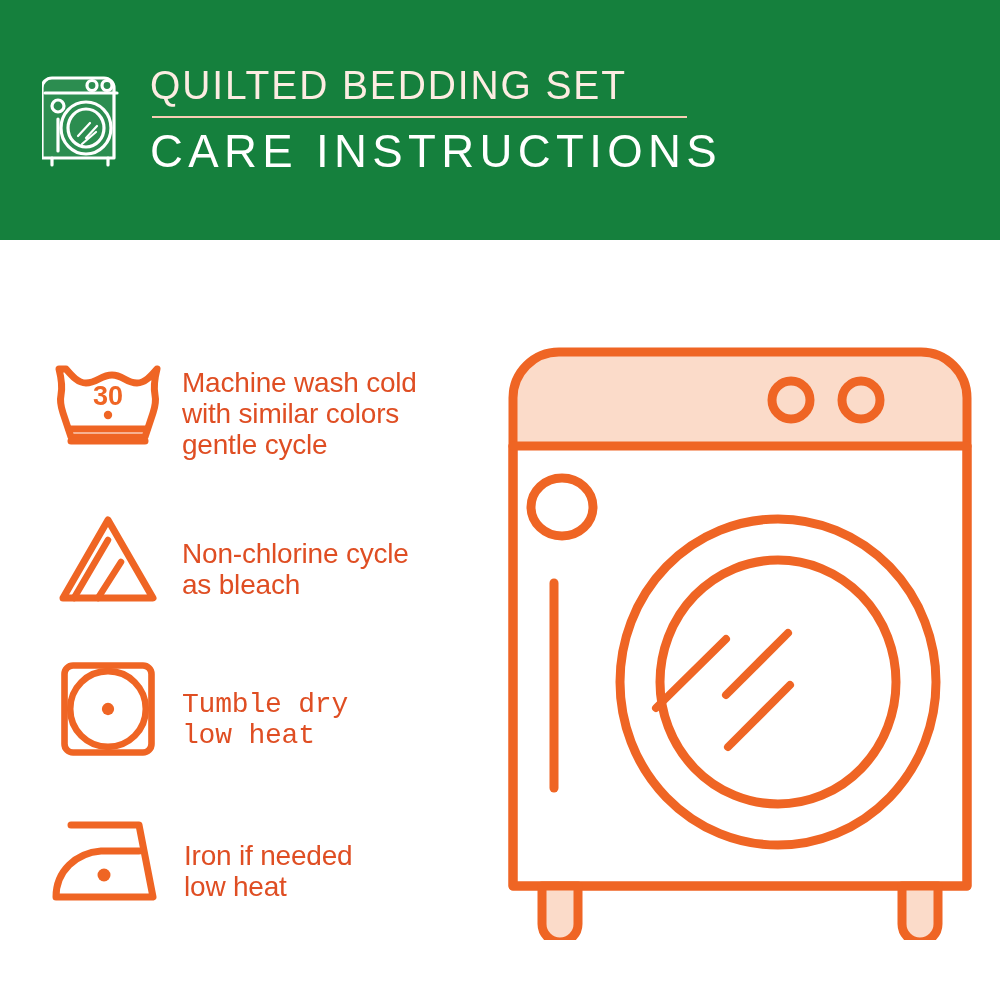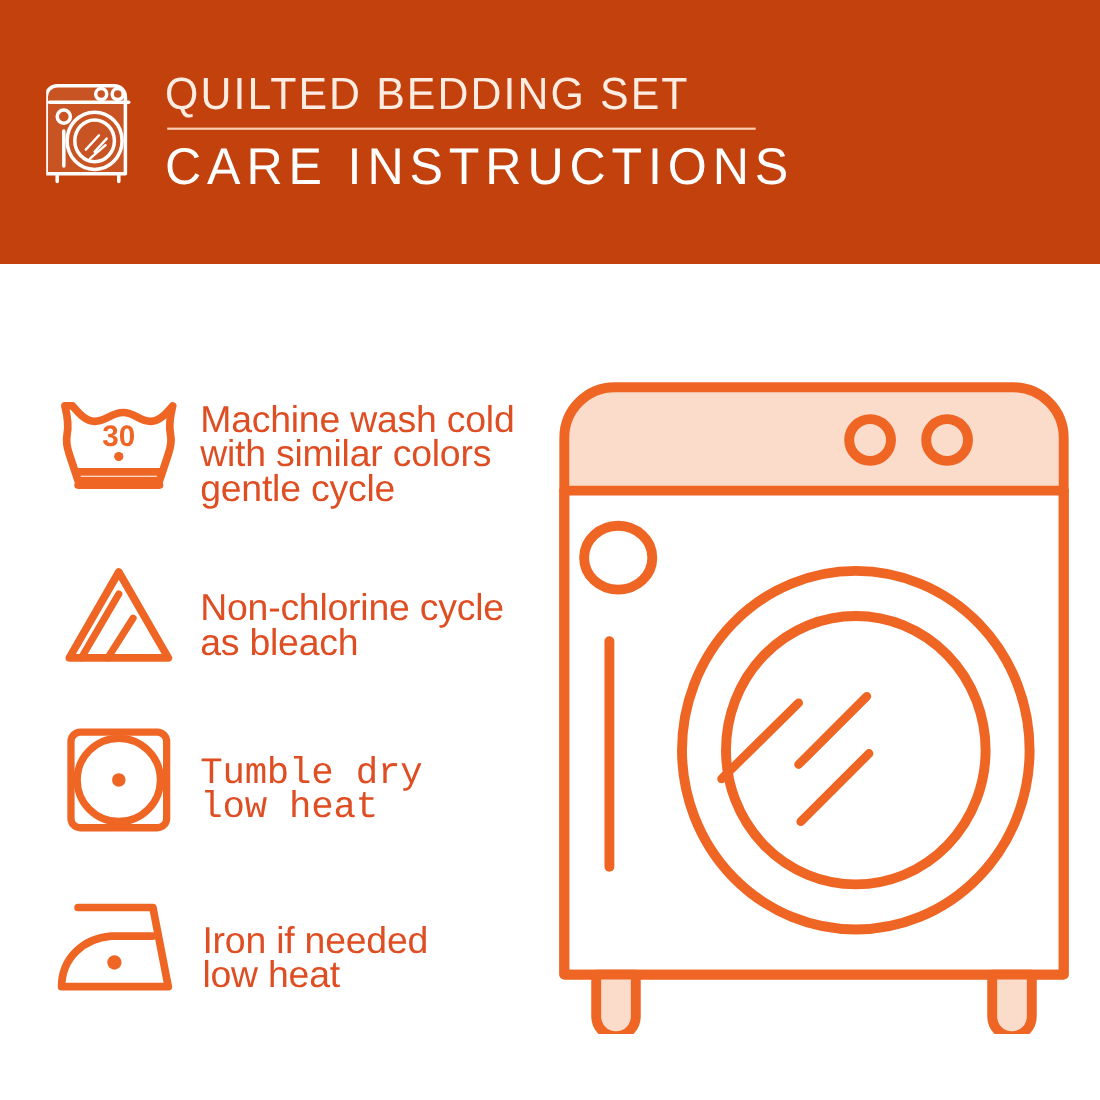--- a/index.html
+++ b/index.html
@@ -15,21 +15,21 @@
     position: relative;
   }
 
   
   .header {
     position: absolute;
     left: 0;
     top: 0;
     width: 1000px;
     height: 240px;
-    background: #c2410c;
+    background: #15803d;
     box-sizing: border-box;
   }
   .header-inner {
     position: absolute;
     left: 42px;
     top: 62px;
     display: flex;
     align-items: flex-start;
   }
   .header-logo {
@@ -92,21 +92,21 @@
     align-items: center;
     justify-content: center;
     height: 112px;
   }
   .care-symbol svg {
     display: block;
   }
   .care-text {
     margin-left: 12px;
     color: #df4e23;
-    font-size: 34px;
+    font-size: 28px;
     line-height: 31px;
     font-weight: 500;
     letter-spacing: -0.2px;
     font-family: "Liberation Sans", sans-serif;
     padding-top: 10px;
   }
   .care-text .ln { display: block; white-space: nowrap; }
 
   
   .care-row.r1 .care-symbol { margin-top: 8px; }

